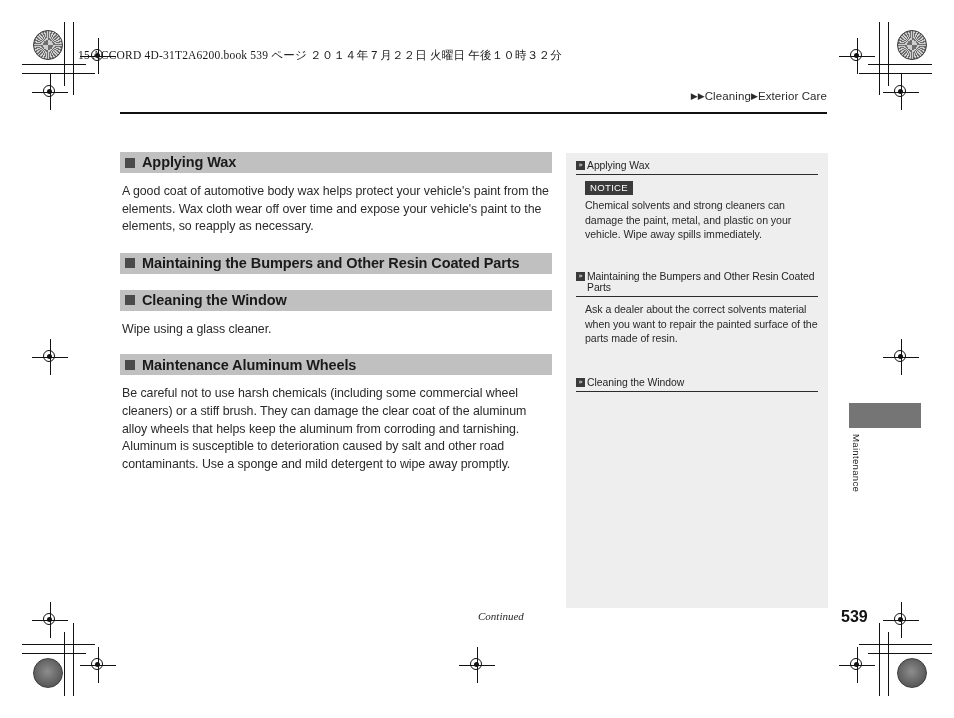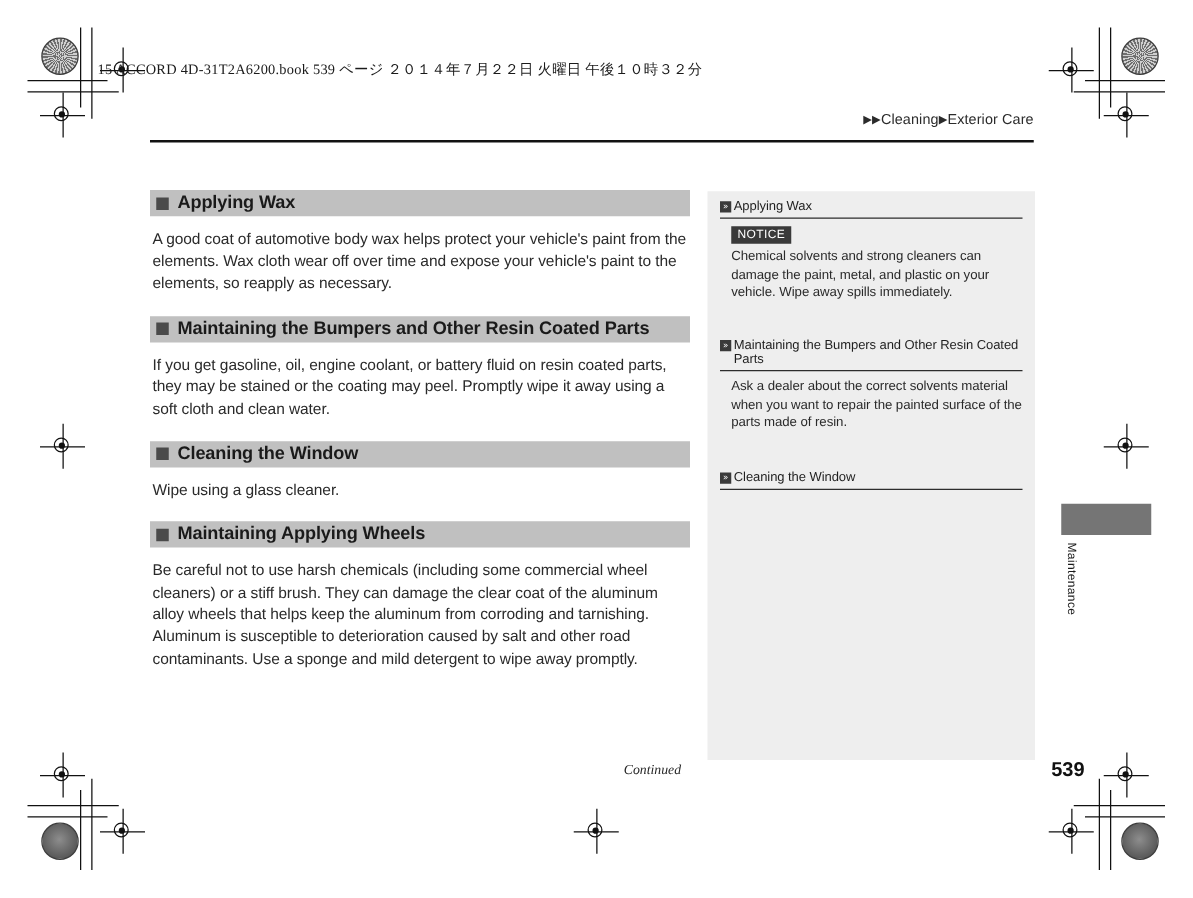--- a/index.html
+++ b/index.html
@@ -200,21 +200,21 @@
     font-size: 9.6px;
     line-height: 12px;
     padding: 1px 5px 1px 5px;
     letter-spacing: 0.3px;
     margin-bottom: 3px;
   }
 
   
   .continued {
     position: absolute;
-    left: 499px;
+    left: 478px;
     top: 610px;
     font-size: 11px;
     font-style: italic;
     font-family: "Liberation Serif", serif;
     color: #262626;
   }
   .page-num {
     position: absolute;
     left: 841px;
     top: 608px;
@@ -361,39 +361,36 @@
       <div class="sec-body">
         <p>A good coat of automotive body wax helps protect your vehicle's paint from the elements. Wax cloth wear off over time and expose your vehicle's paint to the elements, so reapply as necessary.</p>
       </div>
     </div>
 
     <div class="sec-block" style="margin-top:17px;">
       <div class="sec-head">
         <span class="bullet"></span>
         <span class="title">Maintaining the Bumpers and Other Resin Coated Parts</span>
       </div>
-      <div class="sec-body">
-        <p>If you get gasoline, oil, engine coolant, or battery fluid on resin coated parts, they may be stained or the coating may peel. Promptly wipe it away using a soft cloth and clean water.</p>
-      </div>
     </div>
 
     <div class="sec-block" style="margin-top:6px;">
       <div class="sec-head">
         <span class="bullet"></span>
         <span class="title">Cleaning the Window</span>
       </div>
       <div class="sec-body">
         <p>Wipe using a glass cleaner.</p>
       </div>
     </div>
 
     <div class="sec-block" style="margin-top:12px;">
       <div class="sec-head">
         <span class="bullet"></span>
-        <span class="title">Maintaining Applying Wheels</span>
+        <span class="title">Maintenance Aluminum Wheels</span>
       </div>
       <div class="sec-body">
         <p>Be careful not to use harsh chemicals (including some commercial wheel cleaners) or a stiff brush. They can damage the clear coat of the aluminum alloy wheels that helps keep the aluminum from corroding and tarnishing.</p>
         <p>Aluminum is susceptible to deterioration caused by salt and other road contaminants. Use a sponge and mild detergent to wipe away promptly.</p>
       </div>
     </div>
 
   </div>
 
   <div class="side-panel">

